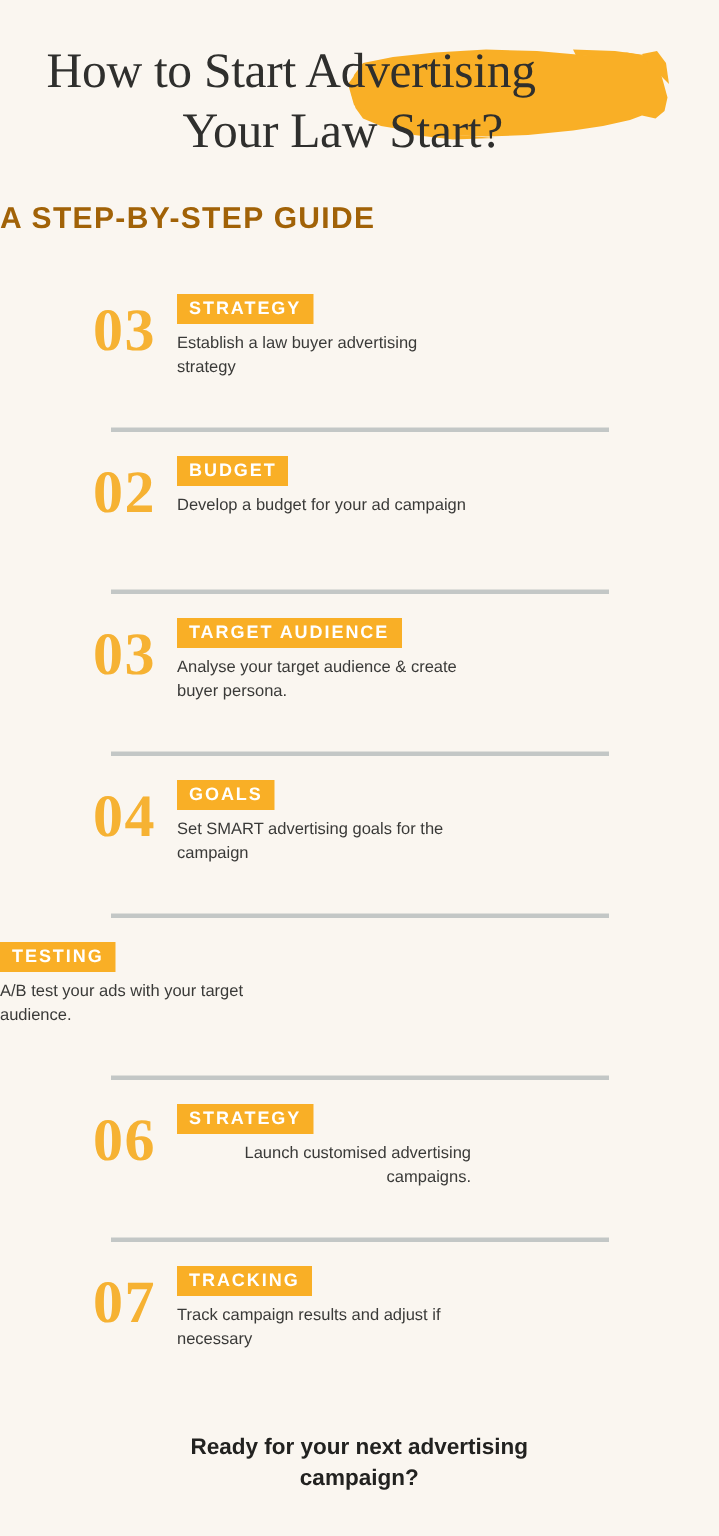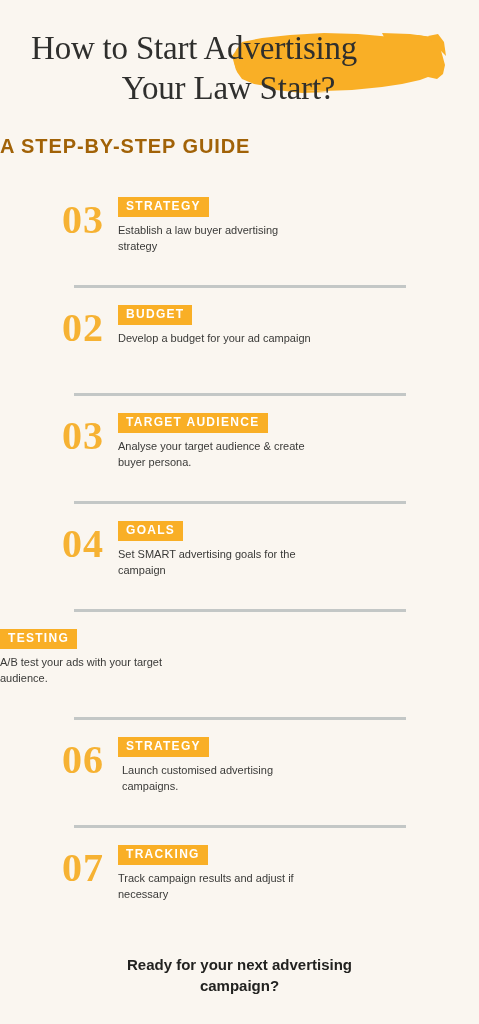--- a/index.html
+++ b/index.html
@@ -106,21 +106,21 @@
     line-height:1.1;
   }
 
   .desc {
     margin-top:6px;
     font-size:11px;
     line-height:1.45;
     color:#3a3a38;
     max-width:196px;
   }
-  .desc.indent { padding-left:4px; }
+  .desc.indent { padding-left:4px;text-align:right; }
 
   .divider {
     height:3px;
     background:#c3c7c6;
     margin:13px auto 14px auto;
     width:332px;
   }
 
   
   .footer {

